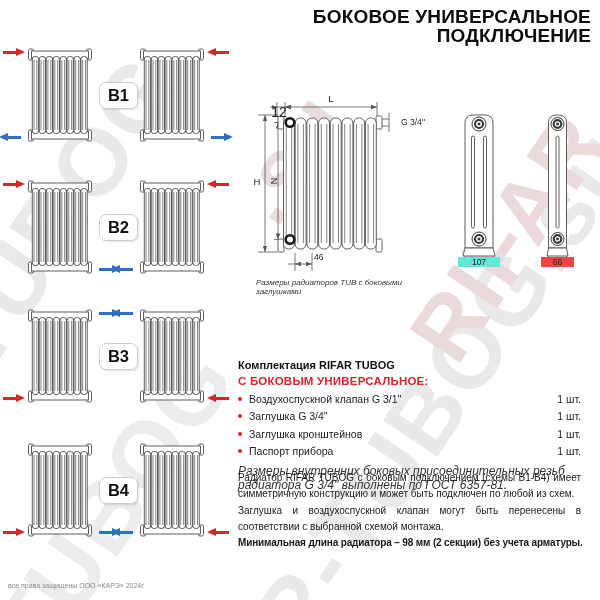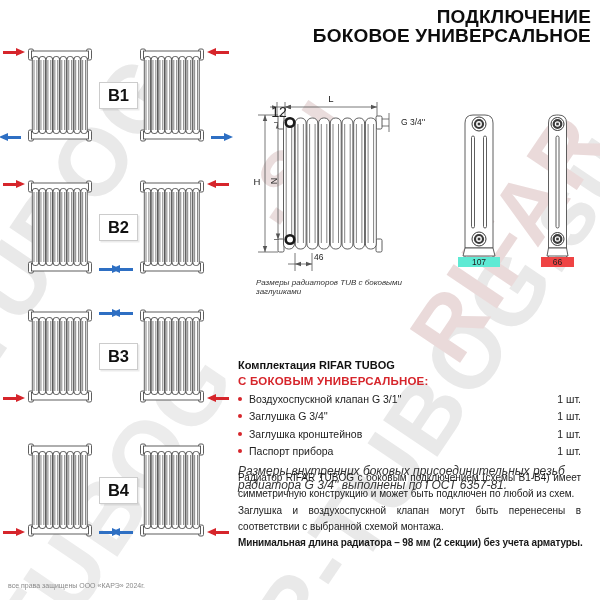--- a/index.html
+++ b/index.html
@@ -20,21 +20,21 @@
   .title{position:absolute;top:7px;right:9px;text-align:right;font-weight:bold;
          font-size:19px;line-height:19px;letter-spacing:.2px;color:#0d0d0d;z-index:2}
 
   
   .scheme-row{position:absolute;left:0;width:230px;height:96px;z-index:1}
   .r1{top:47px}.r2{top:179px}.r3{top:308px}.r4{top:442px}
   .radiator{position:absolute;top:0;width:64px;height:96px}
   .rad-left{left:28px}.rad-right{left:140px}
   .radiator svg{position:absolute;inset:0;width:64px;height:96px}
   .badge{position:absolute;left:99px;top:35px;width:37px;height:25px;background:#fff;
-         border:1.5px solid #ccc;border-radius:0;box-shadow:1.5px 1.5px 0 rgba(0,0,0,.08);
+         border:1.5px solid #ccc;border-radius:7px;box-shadow:1.5px 1.5px 0 rgba(0,0,0,.08);
          display:flex;align-items:center;justify-content:center;
          font-weight:bold;font-size:16.5px;color:#111;z-index:2}
   .arrow{position:absolute;width:22px;height:9px}
   .arrow::before{content:'';position:absolute;left:2px;right:2px;top:3.4px;height:2.2px;background:currentColor}
   .arrow.dir-right::after{content:'';position:absolute;right:-2px;top:0;
       border-left:9px solid currentColor;border-top:4.5px solid transparent;border-bottom:4.5px solid transparent}
   .arrow.dir-left::after{content:'';position:absolute;left:-2px;top:0;
       border-right:9px solid currentColor;border-top:4.5px solid transparent;border-bottom:4.5px solid transparent}
   .arrow.red{color:var(--red)}.arrow.blue{color:var(--blue)}
   .tl{top:1px;left:-27px}.tr{top:1px;right:-27px}
@@ -86,22 +86,22 @@
 
 <div class="page">
 
   <span class="wm wm-a">TUBOG</span>
   <span class="wm wm-b">RIFAR-TUBOG.su</span>
   <span class="wm wm-c">RIFAR</span>
   <span class="wm wm-d">.su</span>
   <span class="wm wm-e">RIFAR-TUBOG</span>
 
   <div class="title">
+    <div>БОКОВОЕ УНИВЕРСАЛЬНОЕ</div>
     <div>ПОДКЛЮЧЕНИЕ</div>
-    <div>БОКОВОЕ УНИВЕРСАЛЬНОЕ</div>
   </div>
 
   <div class="scheme-row r1">
     <div class="radiator rad-left">
         <svg viewBox="0 0 64 96">
           <rect x="0.5" y="2" width="5" height="11" rx="1.5" class="ln"></rect>
           <rect x="58.5" y="2" width="5" height="11" rx="1.5" class="ln"></rect>
           <rect x="0.5" y="83" width="5" height="11" rx="1.5" class="ln"></rect>
           <rect x="58.5" y="83" width="5" height="11" rx="1.5" class="ln"></rect>
           <rect x="3.5" y="4" width="57" height="7.5" class="ln"></rect>

